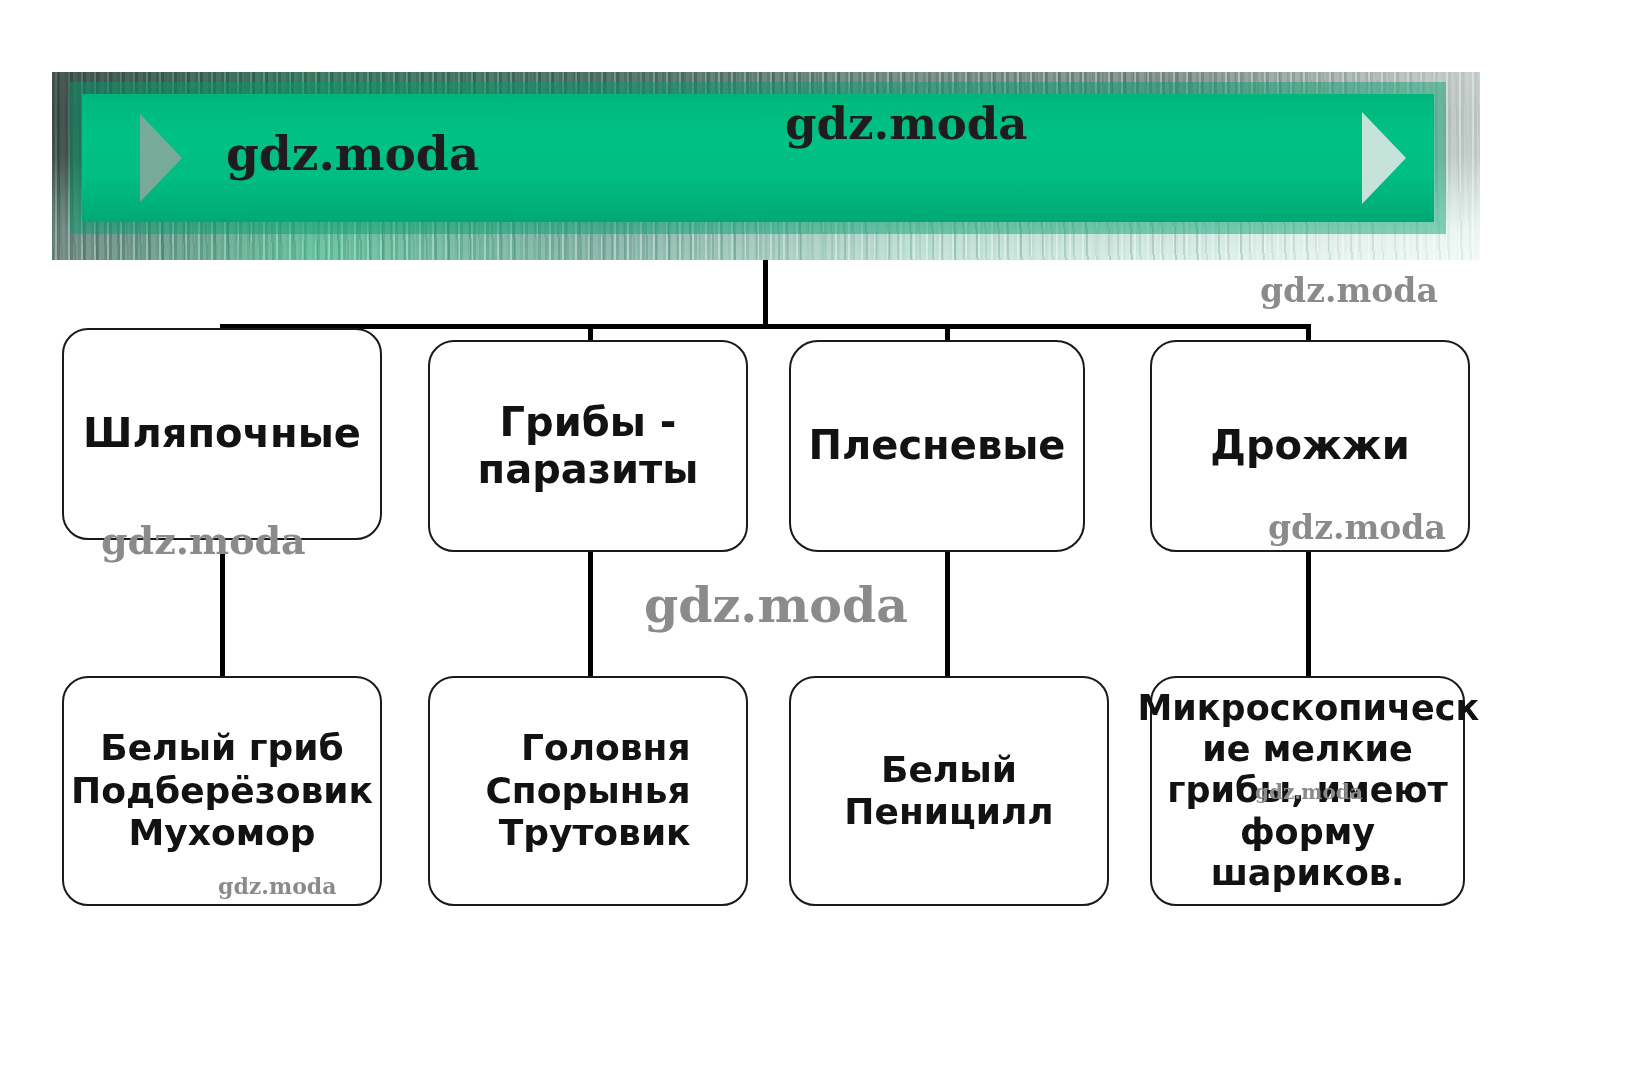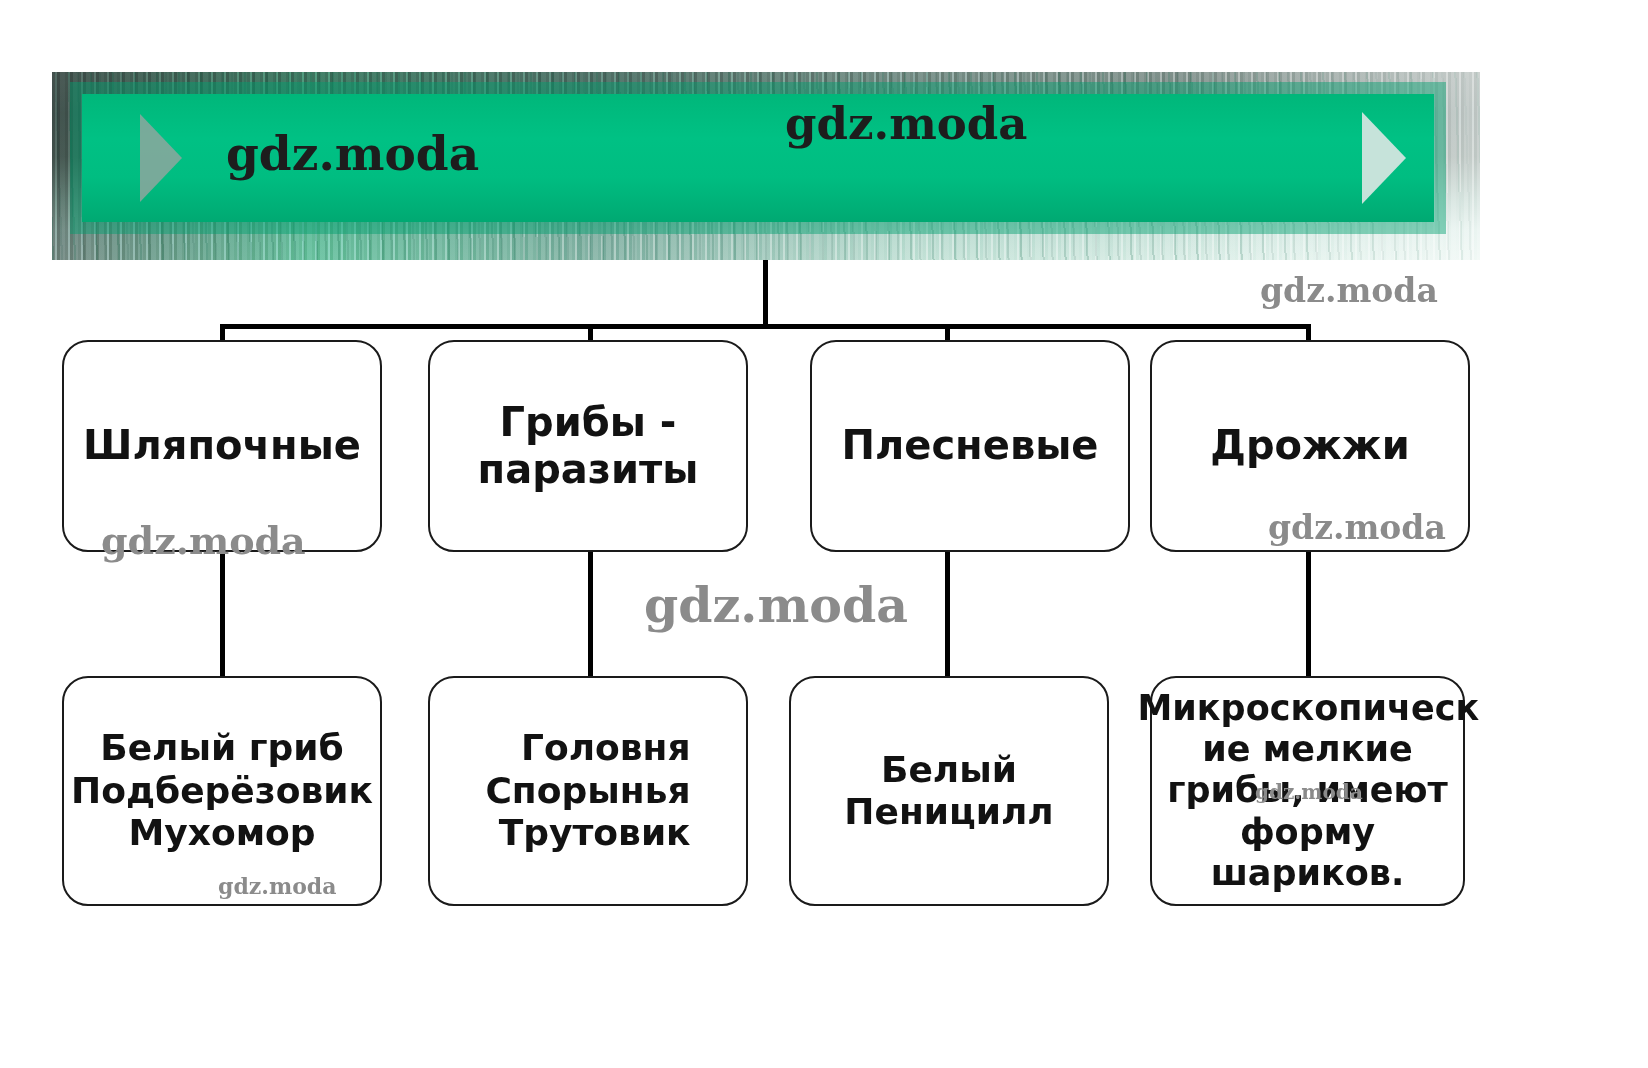--- a/index.html
+++ b/index.html
@@ -78,30 +78,30 @@
 <div class="ln" style="left:220px;top:324px;width:5px;height:20px;"></div>
 <div class="ln" style="left:588px;top:324px;width:5px;height:20px;"></div>
 <div class="ln" style="left:945px;top:324px;width:5px;height:20px;"></div>
 <div class="ln" style="left:1306px;top:324px;width:5px;height:20px;"></div>
 
 <div class="ln" style="left:220px;top:551px;width:5px;height:125px;"></div>
 <div class="ln" style="left:588px;top:551px;width:5px;height:125px;"></div>
 <div class="ln" style="left:945px;top:551px;width:5px;height:125px;"></div>
 <div class="ln" style="left:1306px;top:551px;width:5px;height:125px;"></div>
 
-<div class="nbox lvl1" style="left:62px;top:340px;width:320px;height:212px;">
+<div class="nbox lvl1" style="left:62px;top:328px;width:320px;height:212px;">
   <div class="lbl">Шляпочные</div>
 </div>
 
 <div class="nbox lvl1" style="left:428px;top:340px;width:320px;height:212px;align-items:center;">
   <div class="lbl">Грибы -
 паразиты</div>
 </div>
 
-<div class="nbox lvl1" style="left:810px;top:340px;width:320px;height:212px;">
+<div class="nbox lvl1" style="left:789px;top:340px;width:296px;height:212px;border-radius:29px;">
   <div class="lbl">Плесневые</div>
 </div>
 
 <div class="nbox lvl1" style="left:1150px;top:340px;width:320px;height:212px;">
   <div class="lbl">Дрожжи</div>
 </div>
 
 <div class="nbox lvl2" style="left:62px;top:676px;width:320px;height:230px;">
   <div class="lbl">Белый гриб
 Подберёзовик

